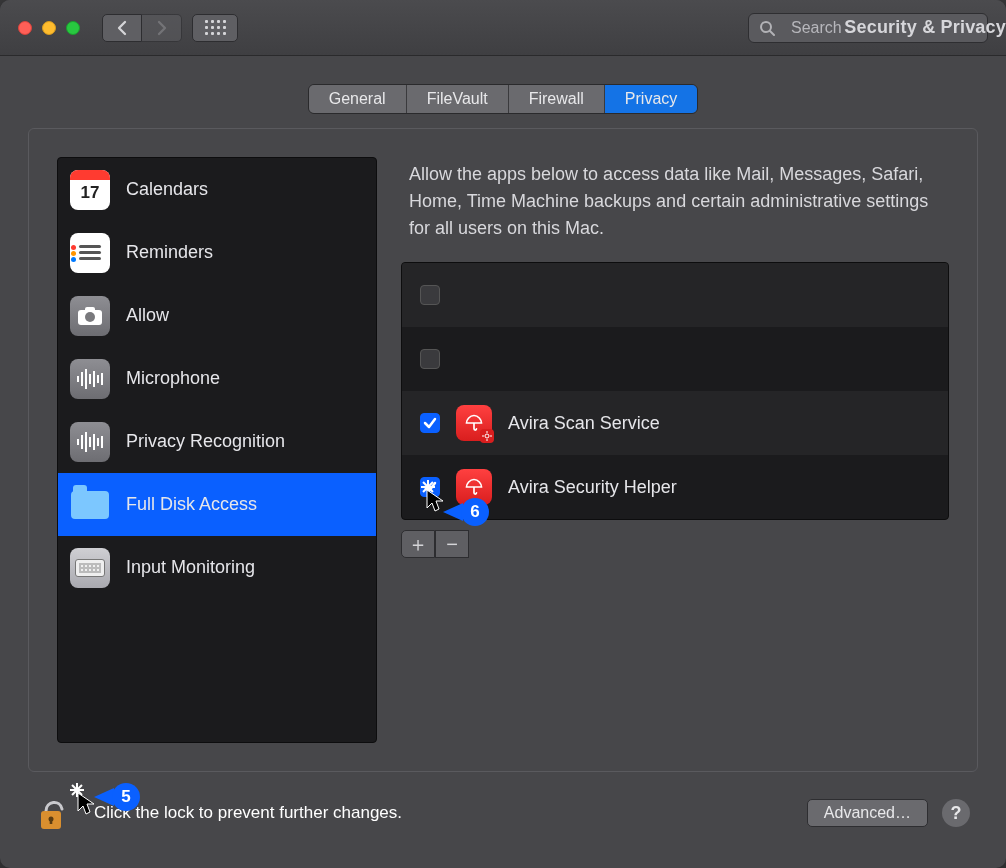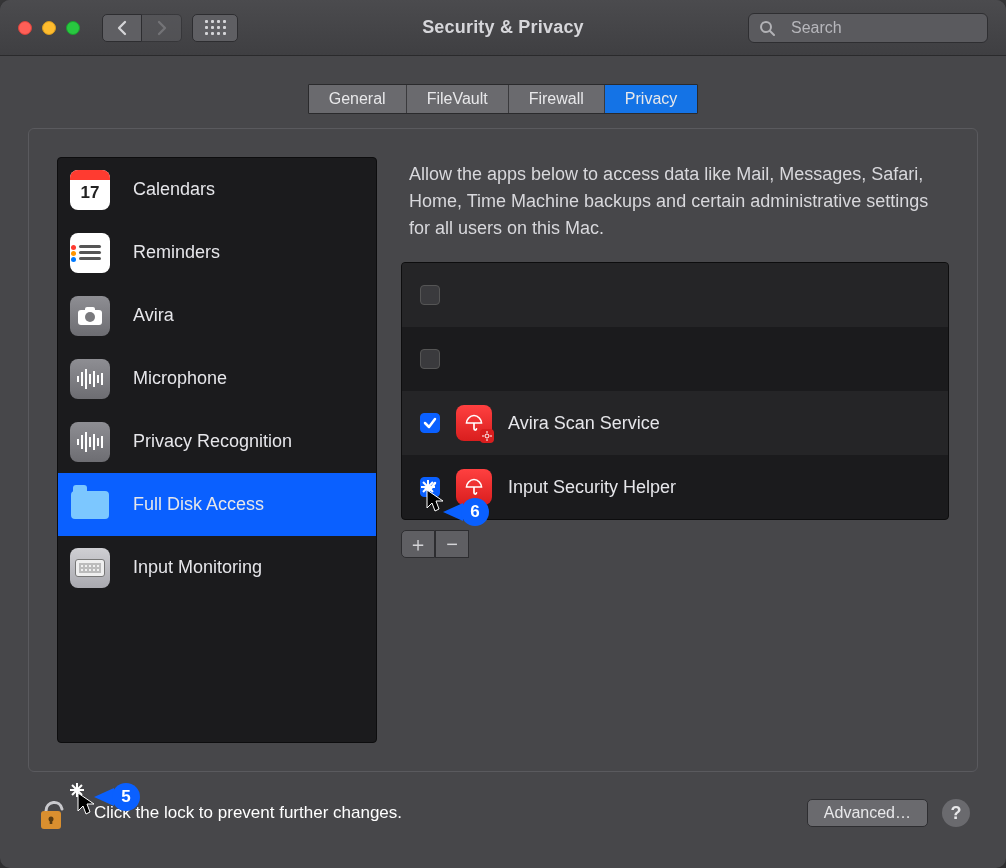--- a/index.html
+++ b/index.html
@@ -12,40 +12,40 @@
   .dot.red { background:#ff5f57; border:1px solid #d8433c; }
   .dot.yellow { background:#febc2e; border:1px solid #d69a1e; }
   .dot.green { background:#28c840; border:1px solid #1a9e2d; }
   .navbuttons { display:flex; margin-left:22px; }
   .navbtn { width:40px; height:28px; background:#5f5f63; border:1px solid #2d2d30; display:flex; align-items:center; justify-content:center; color:#cfcfd3; }
   .navbtn.first { border-radius:5px 0 0 5px; }
   .navbtn.last  { border-radius:0 5px 5px 0; border-left:none; }
   .gridbtn { margin-left:10px; width:46px; height:28px; background:#5f5f63; border:1px solid #2d2d30; border-radius:5px; display:flex; align-items:center; justify-content:center; }
   .grid-dots { display:grid; grid-template-columns:repeat(4,3px); grid-auto-rows:3px; gap:3px; }
   .grid-dots span { width:3px; height:3px; background:#d5d5d8; border-radius:1px; }
-  .title { position:absolute; left:0; right:0; text-align:center; font-size:18px; font-weight:600; color:#d6d6da; letter-spacing:.2px; pointer-events:none; }
+  .title { position:absolute; left:0; right:0; text-align:right; font-size:18px; font-weight:600; color:#d6d6da; letter-spacing:.2px; pointer-events:none; }
   .searchwrap { margin-left:auto; margin-right:18px; display:flex; align-items:center; background:#5a5a5e; border:1px solid #2e2e31; border-radius:6px; height:30px; width:240px; padding:0 10px; }
   .searchwrap svg { opacity:.8; flex-shrink:0; }
   .searchwrap input { background:transparent; border:none; outline:none; color:#d8d8dc; font-size:16px; margin-left:16px; width:100%; }
   .searchwrap input::placeholder { color:#b7b7bc; }
 
   
   .tabs-area { padding-top:28px; display:flex; justify-content:center; }
-  .segmented { display:flex; border:1px solid #2a2a2c; border-radius:1px; overflow:hidden; }
+  .segmented { display:flex; border:1px solid #2a2a2c; border-radius:6px; overflow:hidden; }
   .segmented .seg { height:28px; padding:0 20px; display:flex; align-items:center; font-size:16px; background:#6a6a6e; color:#e8e8ea; border-right:1px solid #3a3a3d; }
   .segmented .seg:last-child { border-right:none; }
   .segmented .seg.active { background:#1473e6; }
 
   
   .frame { margin:0 28px 0 28px; border:1px solid #5a5a5e; border-radius:6px; position:relative; flex:1; }
   .content { display:flex; gap:24px; padding:28px; height:100%; }
 
   
   .sidebar { width:320px; background:#1b1b1d; border:1px solid #0d0d0e; border-radius:4px; overflow:hidden; display:flex; flex-direction:column; }
-  .side-item { display:flex; align-items:center; gap:23px; padding:0 12px; font-size:18px; color:#e6e6ea; height:63px; }
+  .side-item { display:flex; align-items:center; gap:16px; padding:0 12px; font-size:18px; color:#e6e6ea; height:63px; }
   .side-item .icon { width:40px; height:40px; border-radius:8px; display:flex; align-items:center; justify-content:center; font-size:22px; flex-shrink:0; }
   .side-item.selected { background:#0a60ff; }
   .icon.cal { background:#fff; color:#e53935; font-weight:700; font-size:16px; position:relative; }
   .icon.cal:before { content:""; position:absolute; top:0;left:0;right:0;height:10px;background:#ff3b30;border-radius:8px 8px 0 0;}
   .icon.cal span { display:block; margin-top:6px; color:#222; font-size:17px; font-weight:700;}
   .icon.rem { background:#fff; }
   .rem-lines { width:22px; }
   .rem-lines div { height:3px; background:#555; margin:3px 0; border-radius:2px; position:relative; }
   .rem-lines div:before { content:""; position:absolute; left:-8px; top:0; width:5px; height:5px; border-radius:50%; }
   .rem-lines div:nth-child(1):before { background:#ff3b30; }
@@ -187,21 +187,21 @@
           <div>Reminders</div>
         </div>
         <div class="side-item">
           <div class="icon gray">
             <svg width="26" height="20" viewBox="0 0 26 20">
                 <rect x="1" y="4" width="24" height="15" rx="3" fill="#fff"></rect>
                 <rect x="8" y="1" width="10" height="5" rx="2" fill="#fff"></rect>
                 <circle cx="13" cy="11" r="5" fill="#79797d"></circle>
               </svg>
           </div>
-          <div>Avira</div>
+          <div>Allow</div>
         </div>
         <div class="side-item">
           <div class="icon gray">
               <div class="audiobars">
                 <span></span>
                 <span></span>
                 <span></span>
                 <span></span>
                 <span></span>
                 <span></span>
@@ -278,21 +278,21 @@
             <div class="chk checked">
                 <svg width="14" height="14" viewBox="0 0 14 14">
                   <path d="M2 7 L6 11 L12 3" stroke="#fff" stroke-width="2.5" fill="none" stroke-linecap="round" stroke-linejoin="round"></path>
                 </svg>
               </div>
             <div class="appicon">
               <svg class="umb" viewBox="0 0 24 24">
                   <path d="M12 3 C7 3 3 8 3 12 L21 12 C21 8 17 3 12 3 Z M12 12 L12 19 C12 21 15 21 15 19" stroke="#fff" stroke-width="2" fill="none" stroke-linecap="round"></path>
                 </svg>
             </div>
-            <div class="appname">Input Security Helper</div>
+            <div class="appname">Avira Security Helper</div>
           </div>
         </div>
 
         <div class="pm-buttons">
           <div class="pmbtn">＋</div>
           <div class="pmbtn">−</div>
 
           <div class="spark" style="left:20px; top:-50px">
               <span class="x1"></span>
               <span class="x2"></span>

